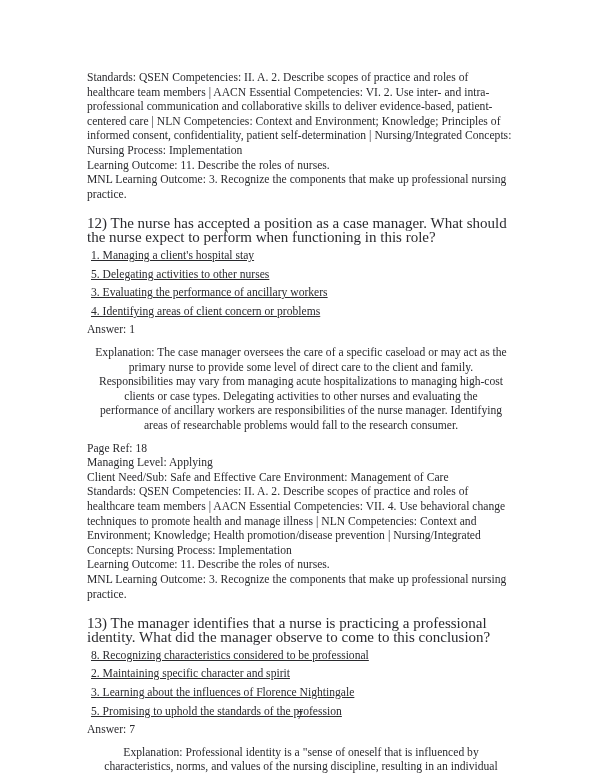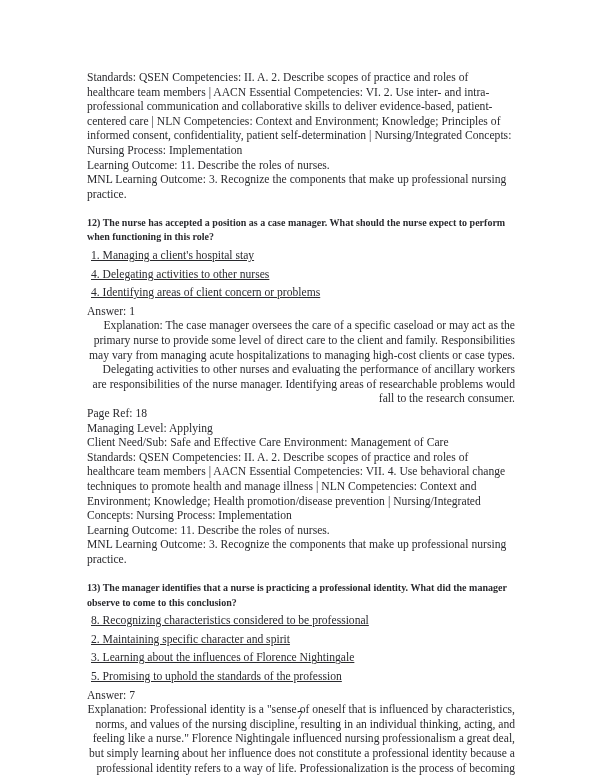--- a/index.html
+++ b/index.html
@@ -40,30 +40,29 @@
     line-height: 14.6px;
     text-align: left;
     margin: 0;
     padding: 0;
     white-space: normal;
     word-spacing: 0.1px;
   }
   .para {
     font-size: 11.6px;
     line-height: 14.6px;
-    margin: 0;
+    margin: 8px;
     padding: 0;
-    text-align: right;
+    text-align: center;
   }
   .qstem {
-    font-size: 10px;
+    font-size: 15px;
     line-height: 14.6px;
     margin: 0 0 0 0;
     text-align: left;
-    font-weight: bold;
   }
   .opt {
     font-size: 11.6px;
     line-height: 14.6px;
     margin: 4px;
     text-decoration: underline;
   }
   #page-number {
     position: absolute;
     left: 0;
@@ -84,21 +83,22 @@
 
     <div class="block">
       <div class="line">Standards:  QSEN Competencies: II. A. 2. Describe scopes of practice and roles of healthcare team members | AACN Essential Competencies: VI. 2. Use inter- and intra-professional communication and collaborative skills to deliver evidence-based, patient-centered care | NLN Competencies: Context and Environment; Knowledge; Principles of informed consent, confidentiality, patient self-determination | Nursing/Integrated Concepts: Nursing Process: Implementation</div>
       <div class="line">Learning Outcome:  11. Describe the roles of nurses.</div>
       <div class="line">MNL Learning Outcome:  3. Recognize the components that make up professional nursing practice.</div>
     </div>
 
     <div class="block">
       <div class="qstem">12) The nurse has accepted a position as a case manager. What should the nurse expect to perform when functioning in this role?</div>
       <div class="opt">1. Managing a client's hospital stay</div>
-      <div class="opt">4. Delegating activities to other nurses</div>
+      <div class="opt">5. Delegating activities to other nurses</div>
+      <div class="opt">3. Evaluating the performance of ancillary workers</div>
       <div class="opt">4. Identifying areas of client concern or problems</div>
       <div class="line">Answer:  1</div>
       <div class="para">Explanation:  The case manager oversees the care of a specific caseload or may act as the primary nurse to provide some level of direct care to the client and family. Responsibilities may vary from managing acute hospitalizations to managing high-cost clients or case types. Delegating activities to other nurses and evaluating the performance of ancillary workers are responsibilities of the nurse manager. Identifying areas of researchable problems would fall to the research consumer.</div>
       <div class="line">Page Ref: 18</div>
       <div class="line">Managing Level:  Applying</div>
       <div class="line">Client Need/Sub:  Safe and Effective Care Environment: Management of Care</div>
       <div class="line">Standards:  QSEN Competencies: II. A. 2. Describe scopes of practice and roles of healthcare team members | AACN Essential Competencies: VII. 4. Use behavioral change techniques to promote health and manage illness | NLN Competencies: Context and Environment; Knowledge; Health promotion/disease prevention | Nursing/Integrated Concepts: Nursing Process: Implementation</div>
       <div class="line">Learning Outcome:  11. Describe the roles of nurses.</div>
       <div class="line">MNL Learning Outcome:  3. Recognize the components that make up professional nursing practice.</div>
     </div>

